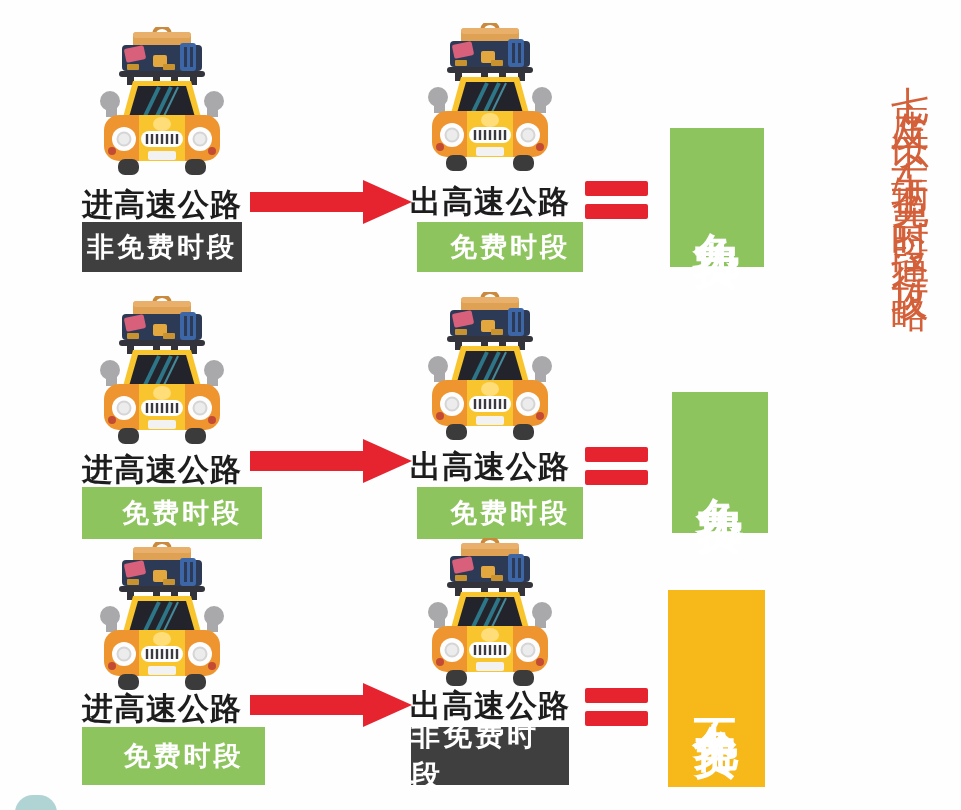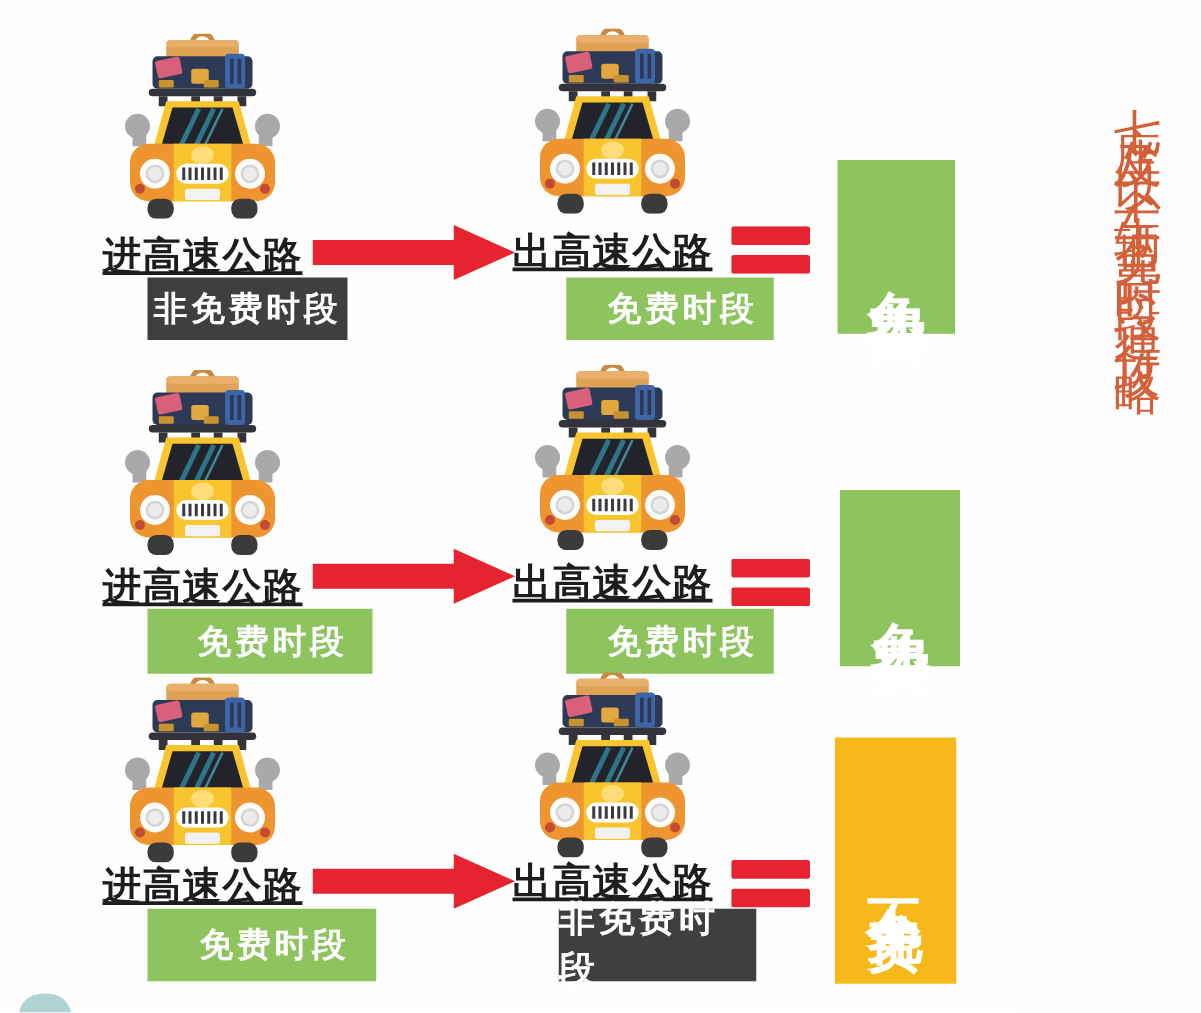--- a/index.html
+++ b/index.html
@@ -6,26 +6,26 @@
   .stage{
     position:relative;width:961px;height:810px;background:#fefefe;overflow:hidden;
     font-family:"DejaVu Sans","Liberation Sans",sans-serif;
   }
   
   .car{position:absolute;width:130px;height:148px;}
   .car svg{width:100%;height:100%;display:block;}
   
   .label{
     position:absolute;width:170px;text-align:center;white-space:nowrap;
-    font-size:31px;font-weight:900;color:#1d1d1d;letter-spacing:1px;text-decoration:underline;
+    font-size:31px;font-weight:900;color:#1d1d1d;letter-spacing:1px;
   }
   
   .period{
     position:absolute;display:flex;align-items:center;justify-content:center;
-    color:#fff;font-weight:800;font-size:27px;letter-spacing:3px;margin-left:36px;
+    color:#fff;font-weight:800;font-size:27px;letter-spacing:3px;
   }
   .period.free{background:#8dc45e;padding-left:20px;}
   .period.paid{background:#3f3f3f;}
   
   .arrow{position:absolute;left:250px;width:162px;height:46px;}
   .arrow svg{width:100%;height:100%;fill:#e62430;}
   .equals{position:absolute;left:585px;width:63px;height:38px;}
   .equals svg{width:100%;height:100%;fill:#e62430;}
   
   .result{

